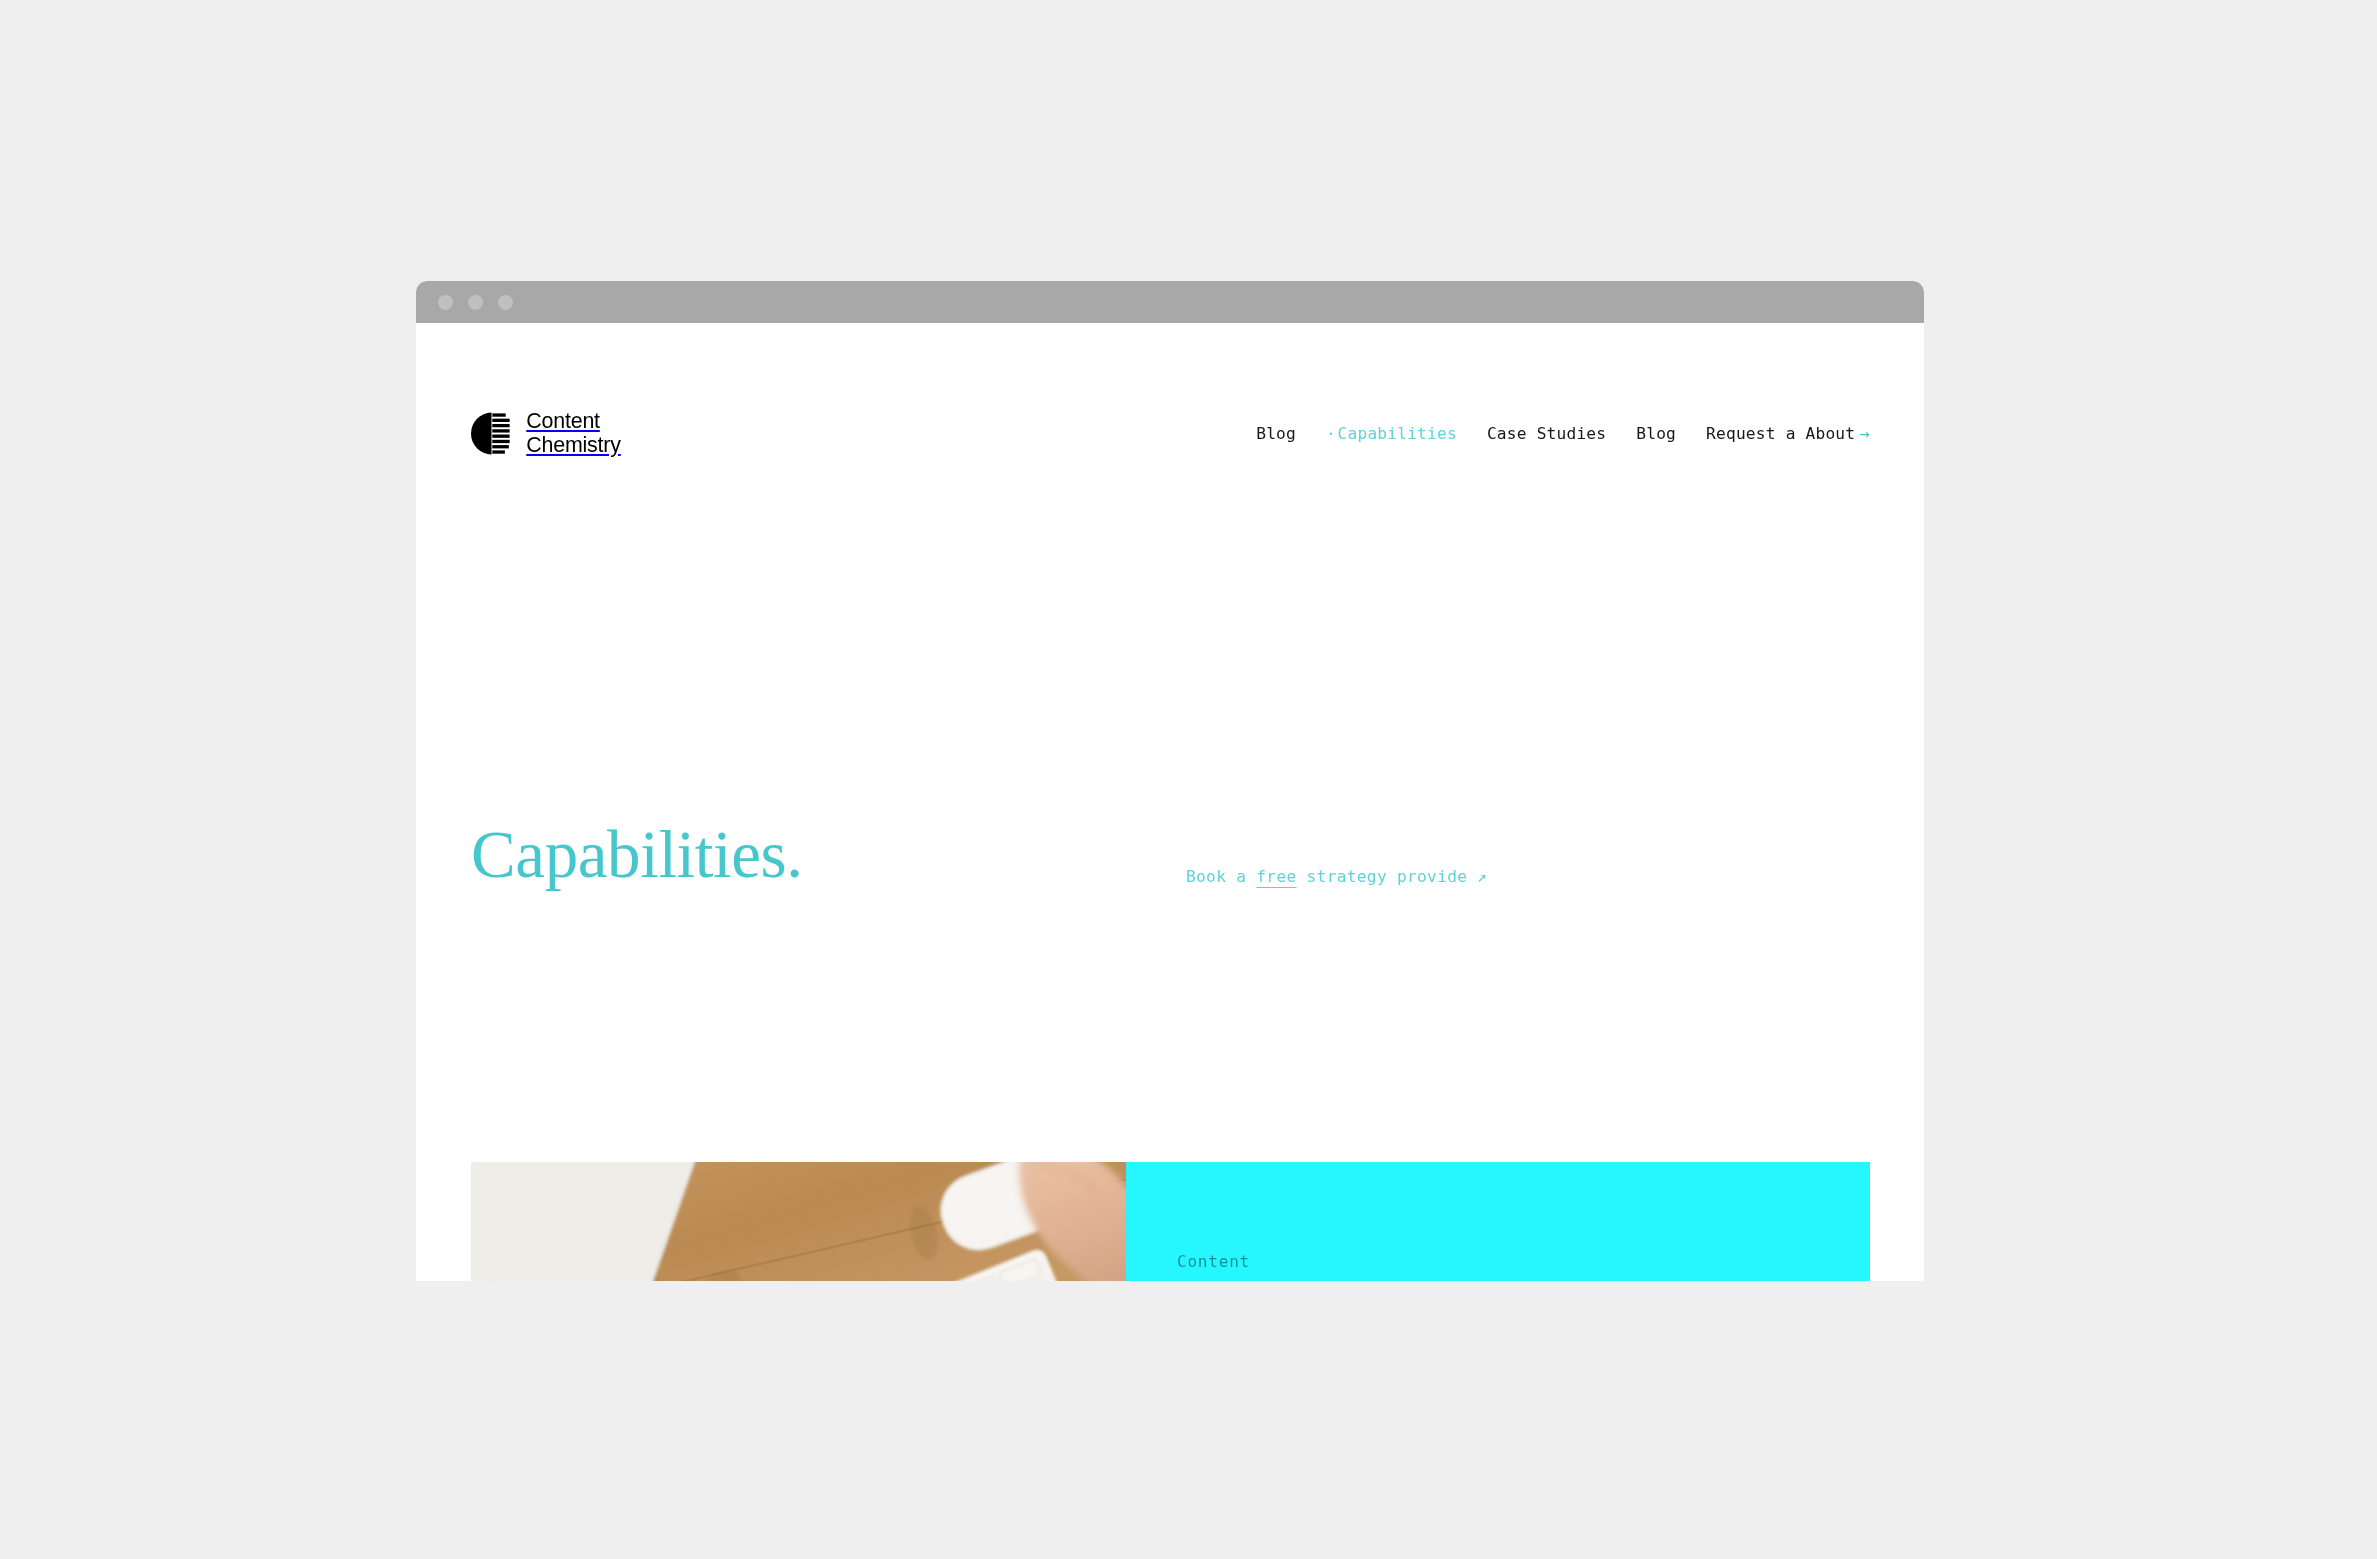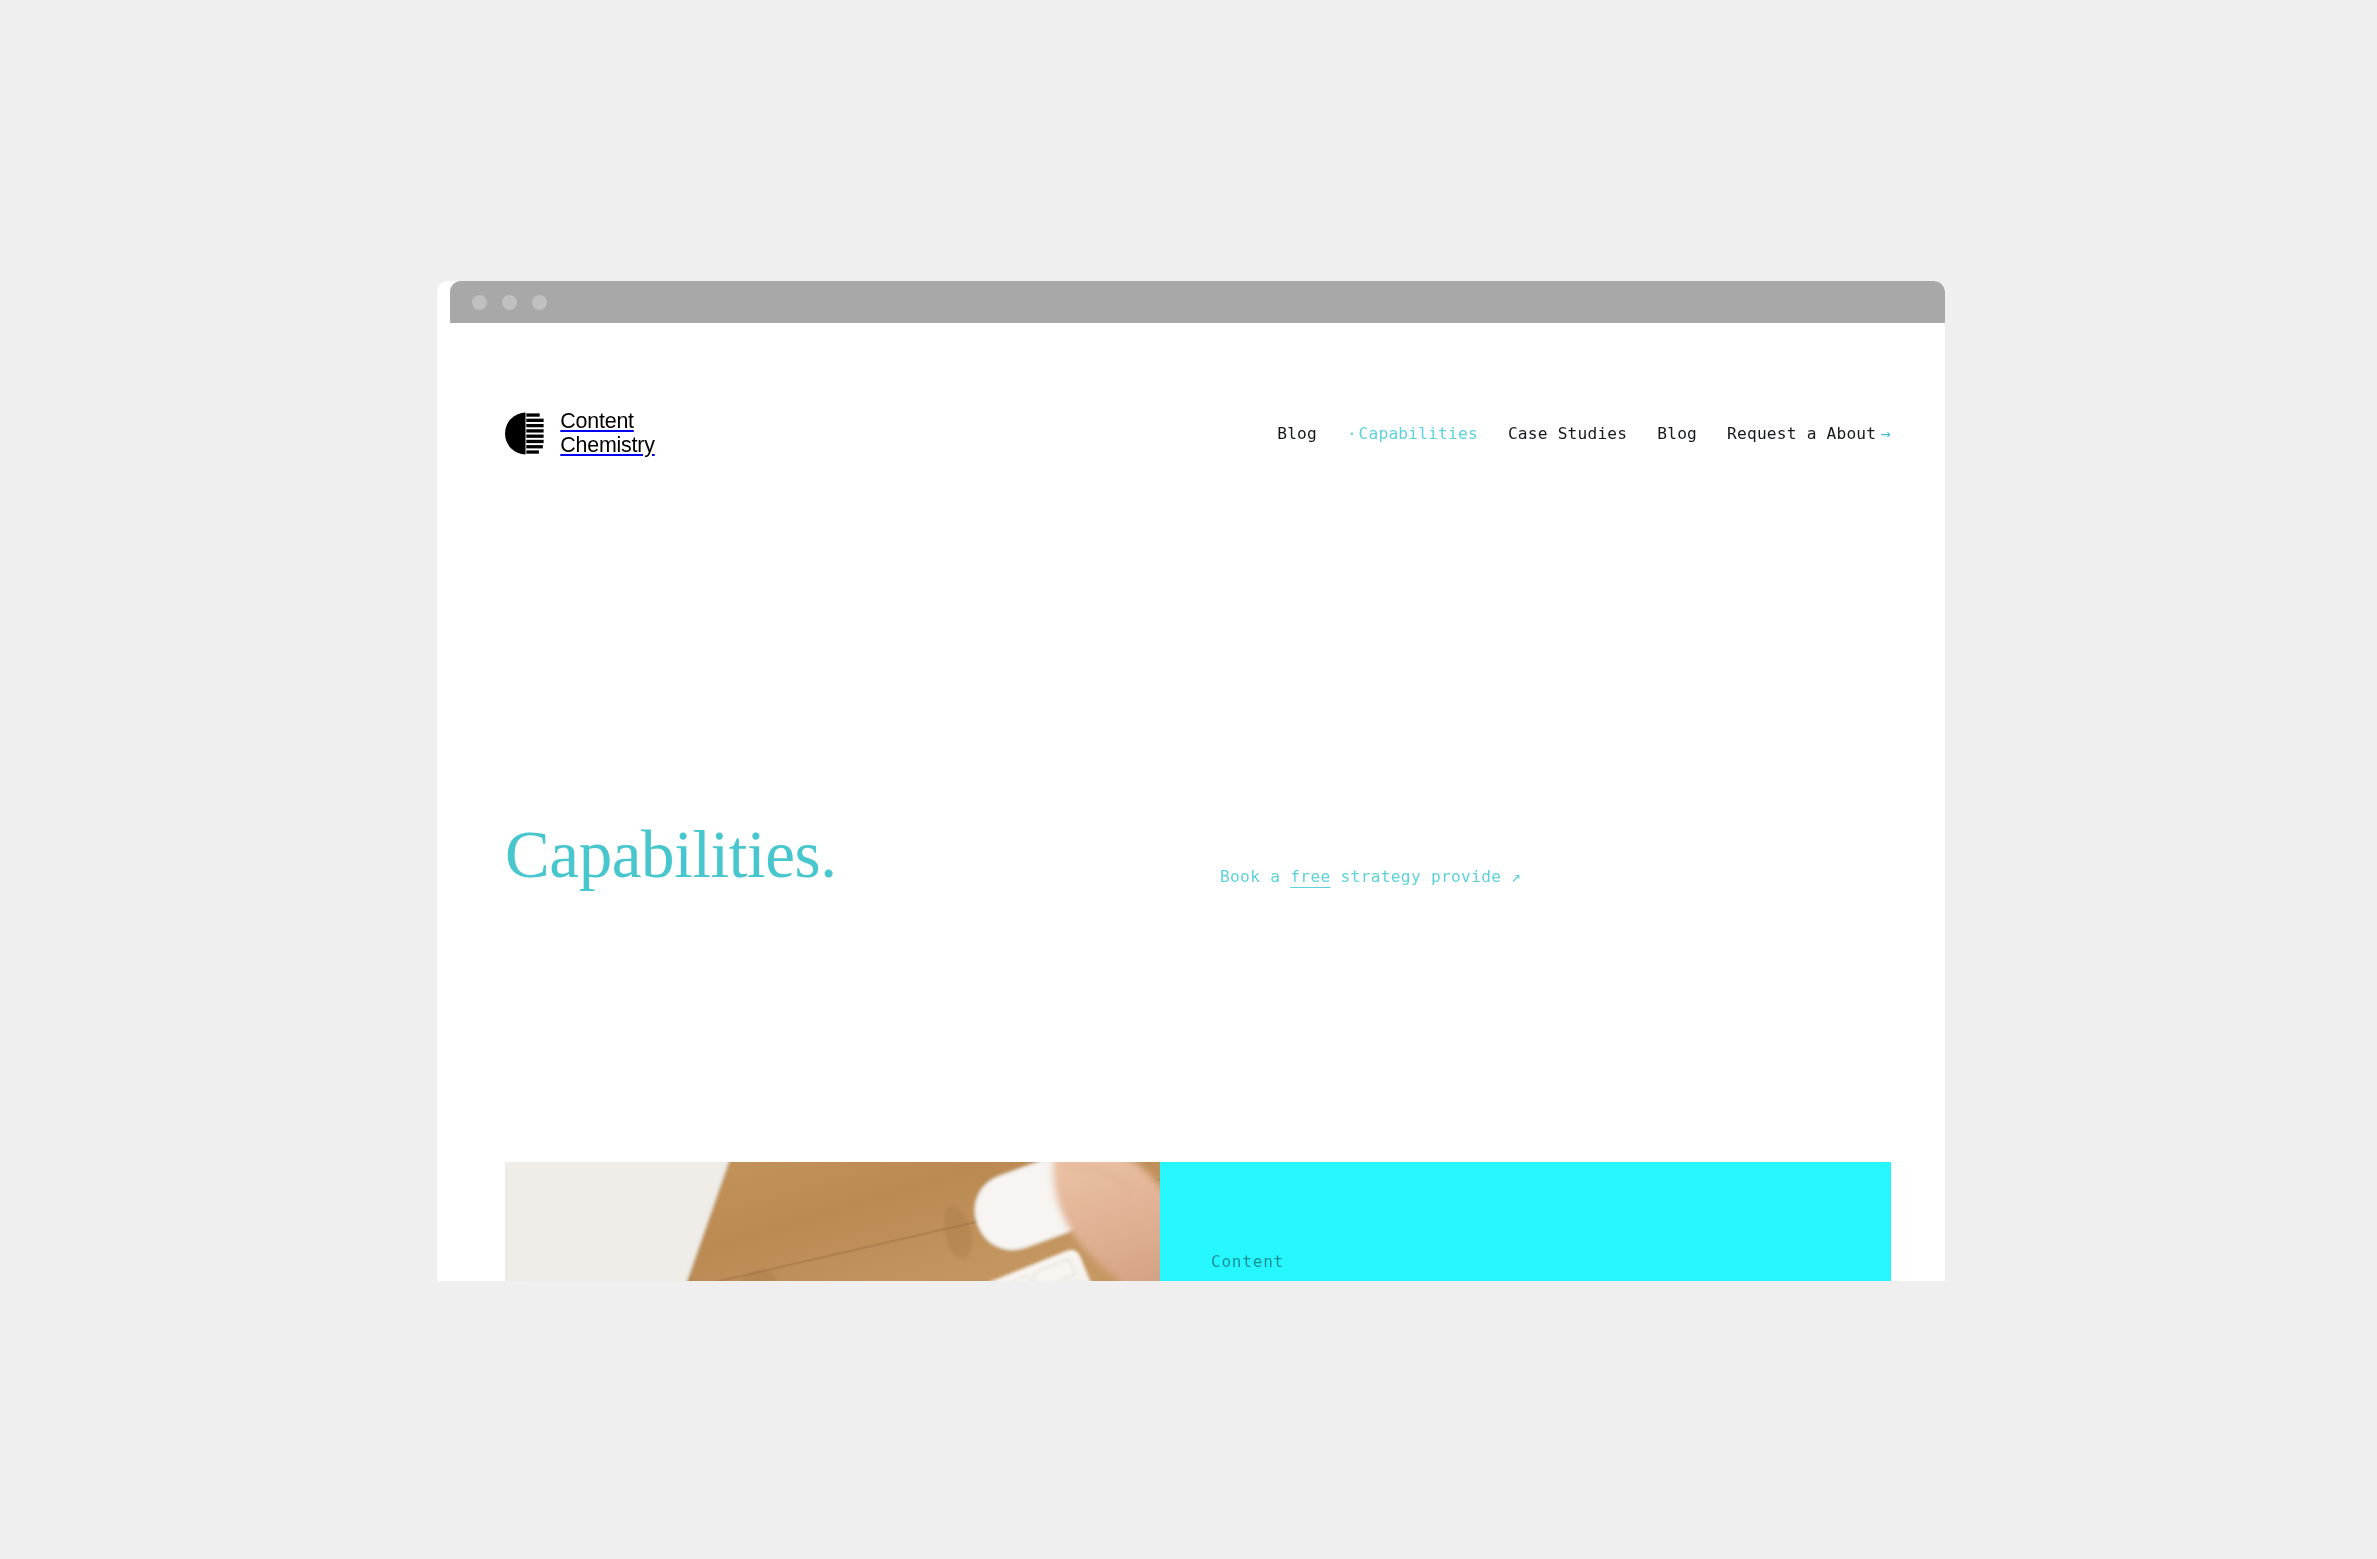--- a/index.html
+++ b/index.html
@@ -8,29 +8,28 @@
     width: 2377px;
     height: 1560px;
     background: #efefef;
     font-family: "Liberation Sans", sans-serif;
     overflow: hidden;
   }
 
   
   .browser-window {
     position: absolute;
-    left: 437px;
+    left: 416px;
     top: 281px;
     width: 1508px;
     height: 1000px;
     background: #ffffff;
     border-top-left-radius: 11px;
     border-top-right-radius: 11px;
     overflow: hidden;
-    padding-left: 13px;
   }
 
   .titlebar {
     height: 42px;
     background: #a8a8a8;
     display: flex;
     align-items: center;
     padding-left: 22px;
     gap: 15px;
     border-top-left-radius: 11px;

